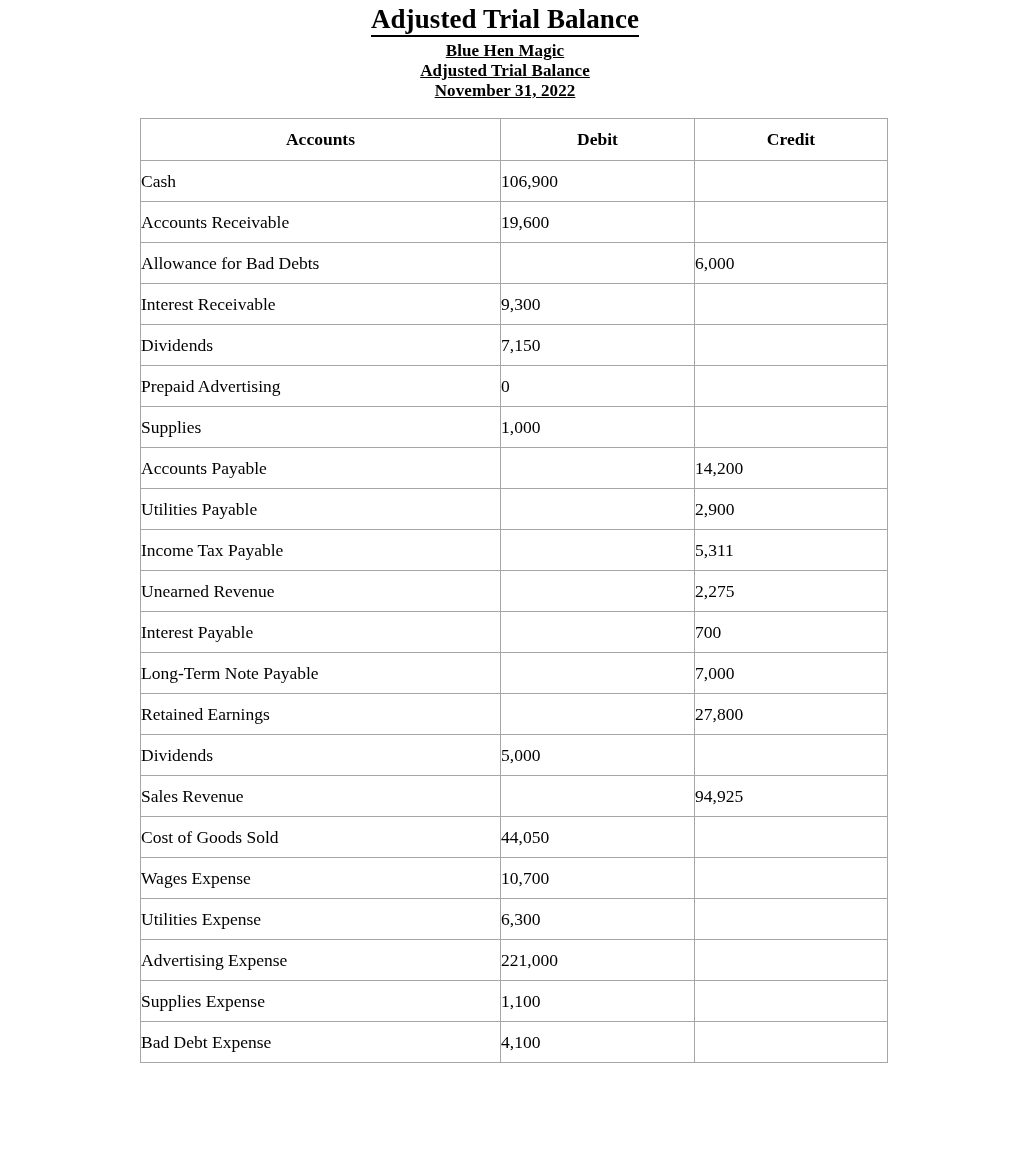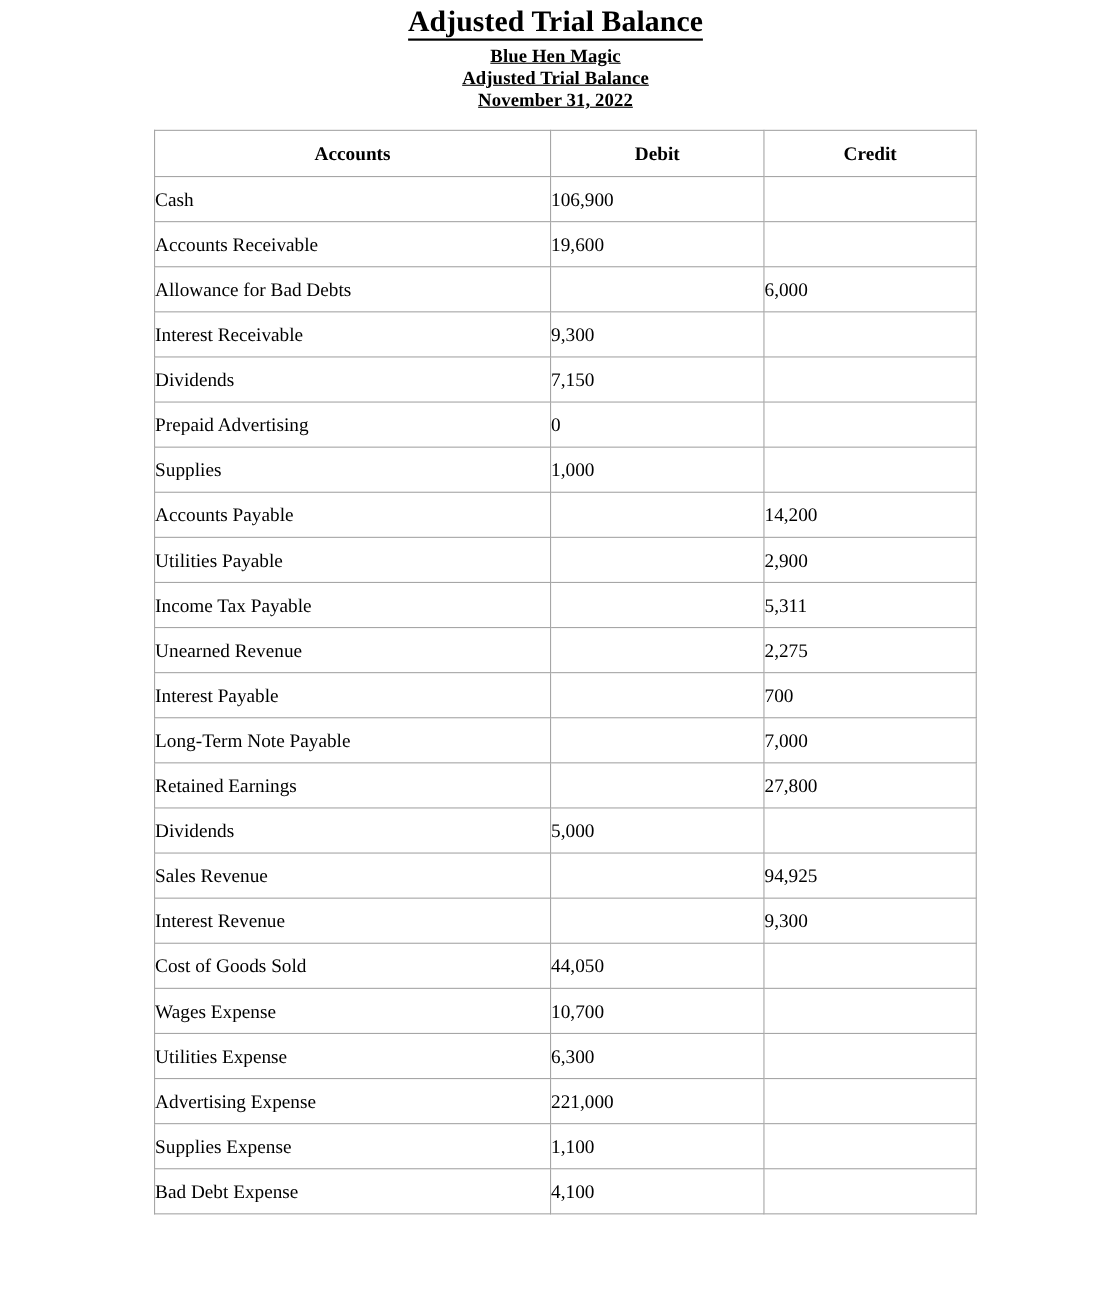--- a/index.html
+++ b/index.html
@@ -188,25 +188,20 @@
           <td class="acct">Dividends</td>
           <td class="amt-debit">5,000</td>
           <td class="amt-credit"></td>
         </tr>
         <tr>
           <td class="acct">Sales Revenue</td>
           <td class="amt-debit"></td>
           <td class="amt-credit">94,925</td>
         </tr>
         <tr>
-          <td class="acct">Interest Revenue</td>
-          <td class="amt-debit"></td>
-          <td class="amt-credit">9,300</td>
-        </tr>
-        <tr>
           <td class="acct">Cost of Goods Sold</td>
           <td class="amt-debit">44,050</td>
           <td class="amt-credit"></td>
         </tr>
         <tr>
           <td class="acct">Wages Expense</td>
           <td class="amt-debit">10,700</td>
           <td class="amt-credit"></td>
         </tr>
         <tr>

